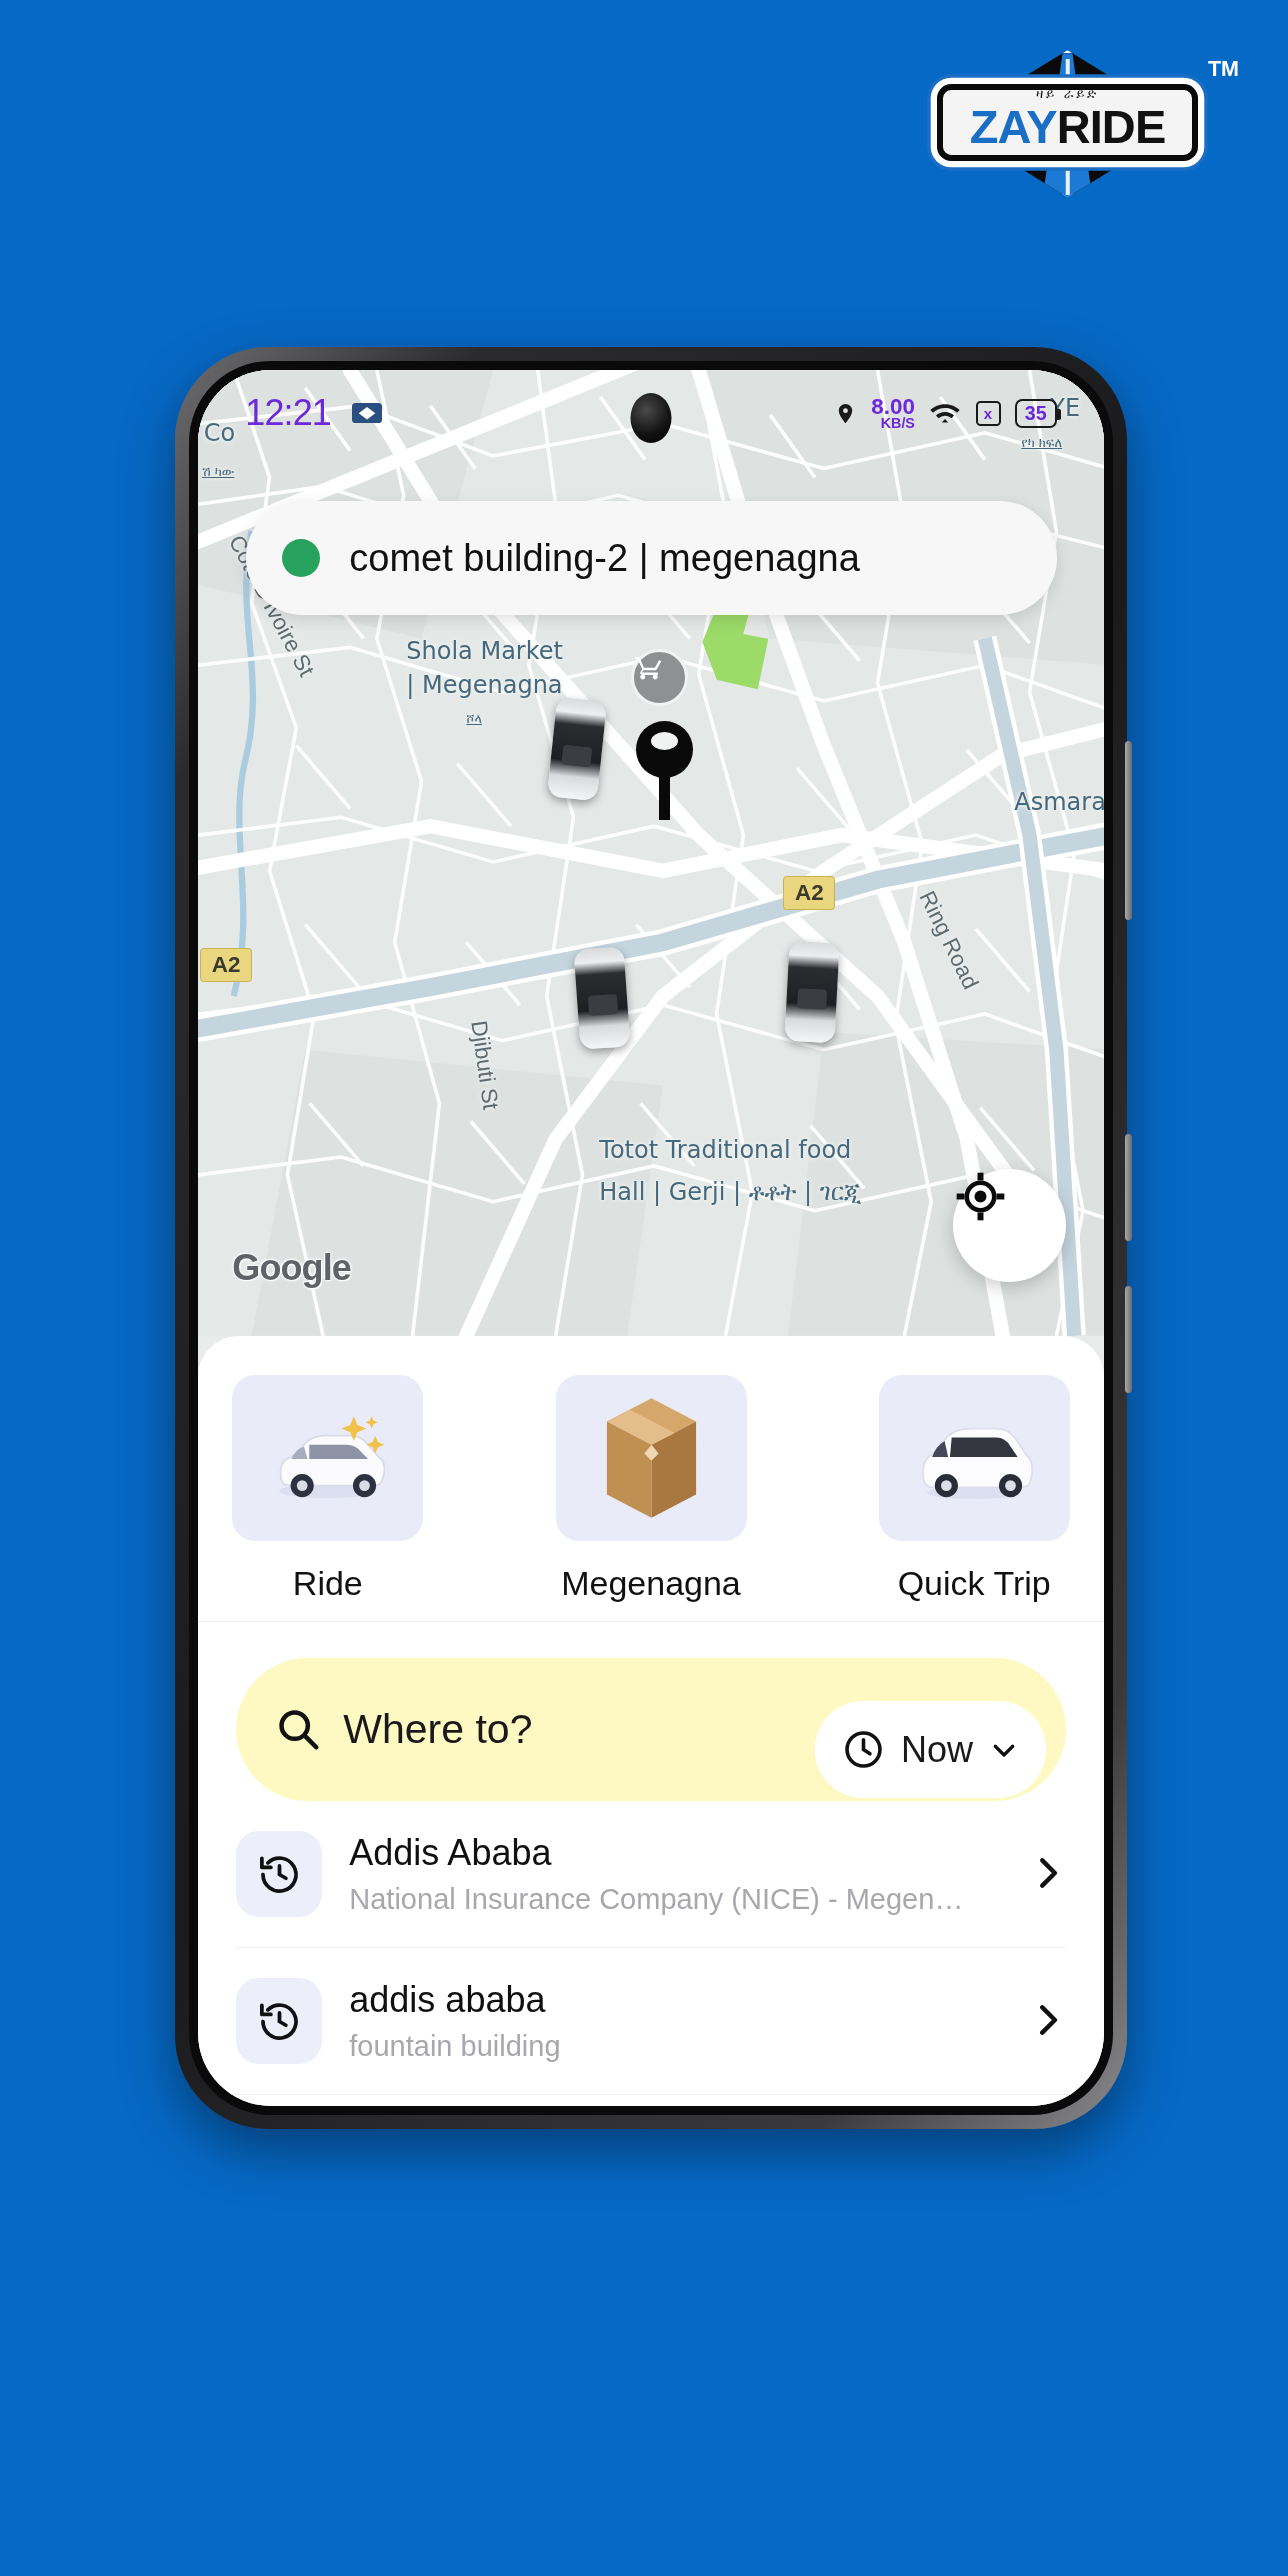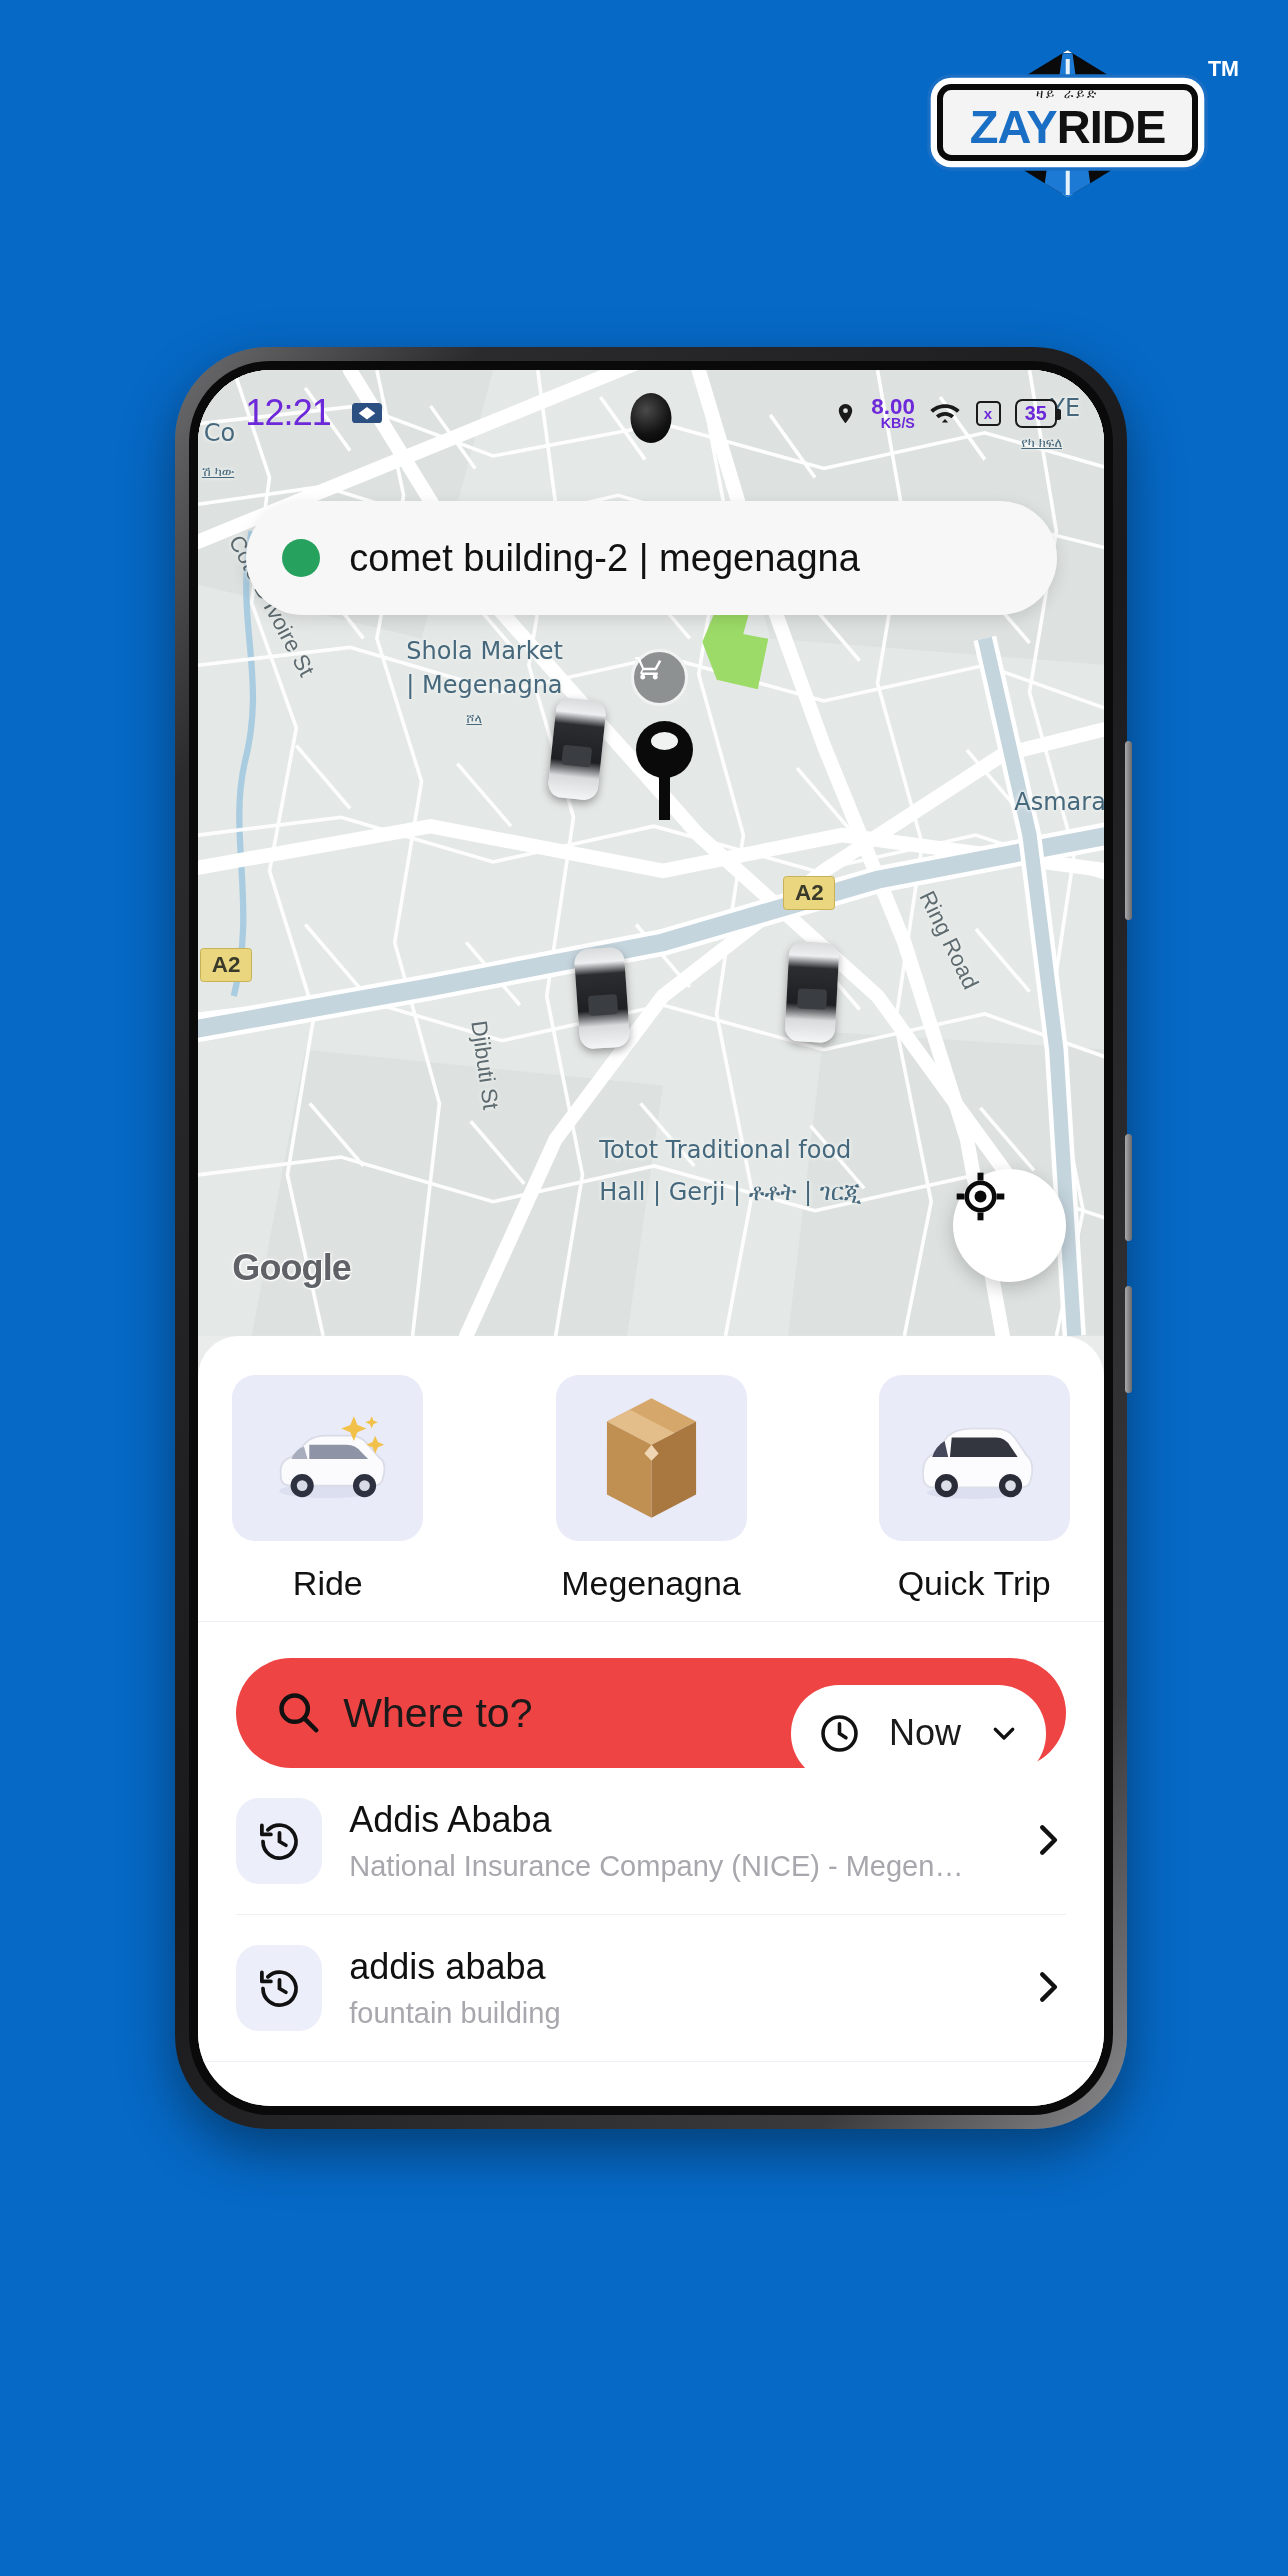--- a/index.html
+++ b/index.html
@@ -215,28 +215,28 @@
   .service{ width:191px; display:flex; flex-direction:column; align-items:center; }
   .service-tile{
     width:100%; height:166px; background:#e9ebf8; border-radius:23px;
     display:flex; align-items:center; justify-content:center;
   }
   .service-label{ margin-top:23px; font-size:34px; color:#111; }
 
   
   .searchwrap{ padding:36px 38px 0 38px; }
   .searchbar{
-    height:110px; background:#ef4444; border-radius:72px;
+    height:143px; background:#fef9c3; border-radius:72px;
     display:flex; align-items:center; padding:0 19.7px 0 39px;
   }
   .search-icon{ flex:0 0 auto; }
   .search-text{ margin-left:23px; font-size:41px; color:#1a1a1a; }
   .now-pill{
     margin-left:auto; height:97px; background:#ffffff; border-radius:48px;
-    display:flex; align-items:center; gap:28px; padding:16px 27px;margin-top:40px;
+    display:flex; align-items:center; gap:16px; padding:16px 27px;margin-top:40px;
   }
   .now-text{ font-size:36px; color:#1a1a1a; }
 
   
   .recents{ padding:0 38px; }
   .recent{
     display:flex; align-items:center; padding:30px 0;
     border-bottom:1.8px solid #f0f0f3;
   }
   .recent:last-child{ border-bottom:none; }

